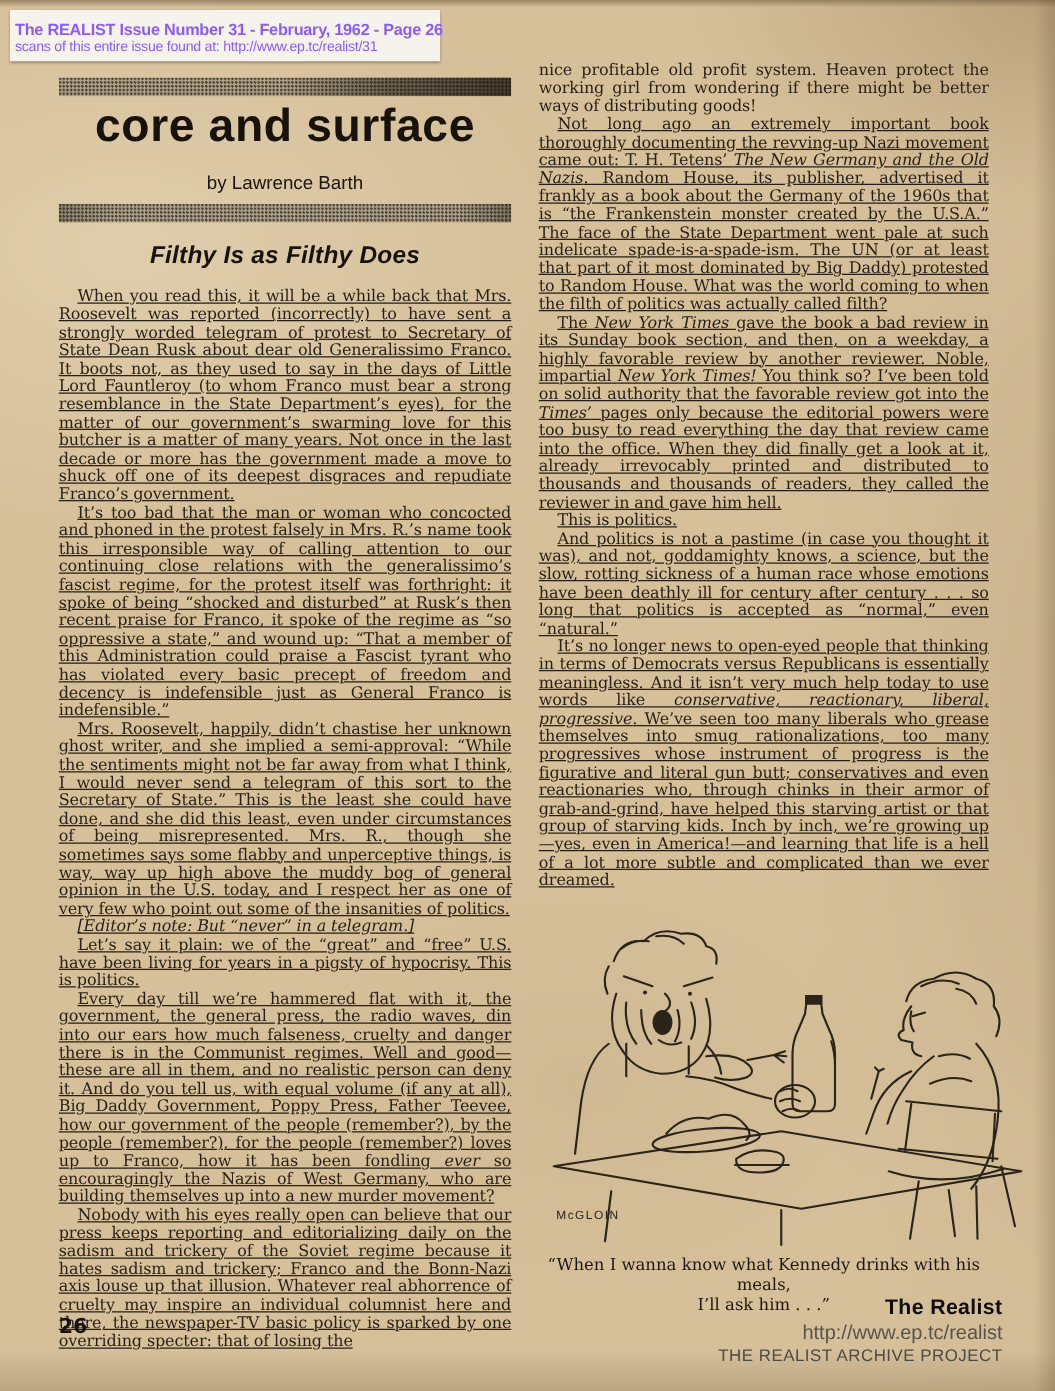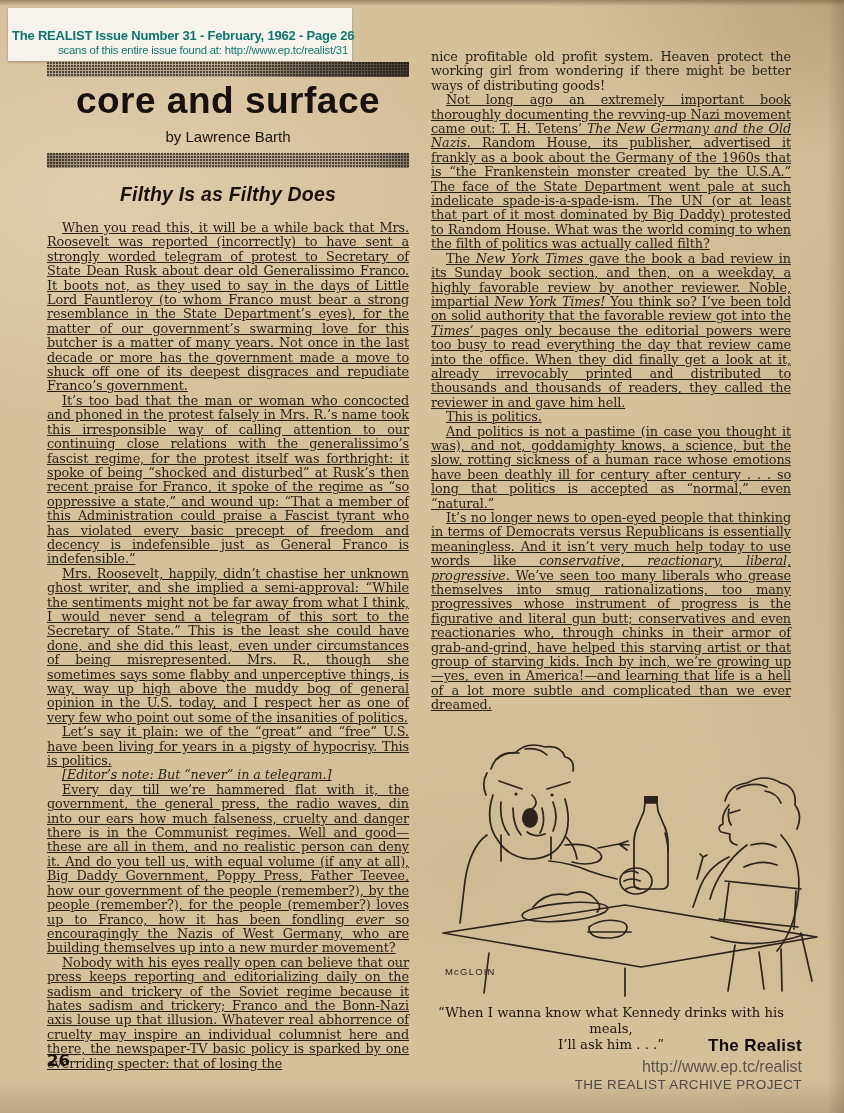--- a/index.html
+++ b/index.html
@@ -12,22 +12,22 @@
       radial-gradient(500px 320px at 12% 18%, rgba(255,250,232,.22), rgba(255,250,232,0) 70%),
       radial-gradient(380px 260px at 55% 78%, rgba(120,95,60,.07), rgba(120,95,60,0) 70%),
       linear-gradient(to bottom, rgba(70,50,28,.42), rgba(70,50,28,0) 6px),
       linear-gradient(to bottom, rgba(60,40,20,0) 97%, rgba(60,40,20,.18)),
       linear-gradient(to right, rgba(60,40,20,0) 98%, rgba(60,40,20,.20)),
       #d6c09a;
   }
   .scan-header{
     position:absolute;left:8px;top:8px;width:336px;
     background:#f6f3ec;box-shadow:0 1px 2px rgba(40,30,15,.35);
-    padding:20px 4px 5px;text-align:right;
-    font-family:"Liberation Sans",sans-serif;color:#0f766e;
+    padding:8px 4px 5px;text-align:left;
+    font-family:"Liberation Sans",sans-serif;color:#8b5cf6;
   }
   .scan-header .line1{font-weight:bold;font-size:13px;letter-spacing:-0.2px;white-space:nowrap;}
   .scan-header .line2{font-size:11.3px;letter-spacing:-0.2px;white-space:nowrap;margin-top:1px;}
   .col{position:absolute;}
   .col-left{left:47px;top:56px;width:362px;}
   .col-right{left:431px;top:50px;width:360px;}
   .halftone-bar{
     height:15px;border-radius:1px;
     background-color:#b3a58c;
     background-image:radial-gradient(circle at 1px 1px, rgba(55,48,38,.85) 32%, rgba(55,48,38,0) 40%);
@@ -35,21 +35,21 @@
   }
   .halftone-bar.bar-top::after{content:"";position:absolute;inset:0;
     background:linear-gradient(to right, rgba(30,24,16,0) 50%, rgba(30,24,16,.45) 72%, rgba(25,19,12,.72));}
   .halftone-bar.bar-bottom::after{content:"";position:absolute;inset:0;
     background:linear-gradient(to right, rgba(30,24,16,.25), rgba(30,24,16,0) 12%, rgba(30,24,16,0) 88%, rgba(30,24,16,.35));}
   .bar-top{margin-top:6px;}
   .bar-bottom{margin-top:8px;}
   .title{
     font-family:"Liberation Sans",sans-serif;font-weight:bold;
     font-size:37px;line-height:40px;text-align:center;letter-spacing:.5px;
-    margin:4px 0 8px;color:#17120c;
+    margin:4px 0 18px;color:#17120c;
   }
   .byline{
     font-family:"Liberation Sans",sans-serif;font-weight:normal;
     font-size:15px;line-height:16px;text-align:center;color:#1a150f;margin-top:1px;
   }
   .section-heading{
     font-family:"Liberation Sans",sans-serif;font-weight:bold;font-style:italic;
     font-size:19.5px;line-height:22px;text-align:center;letter-spacing:.2px;
     margin:15px 0 16px;color:#17120c;
   }
@@ -90,22 +90,22 @@
     <div>
       <div class="halftone-bar bar-top"></div>
       <h1 class="title">core and surface</h1>
       <div class="byline">by Lawrence Barth</div>
       <div class="halftone-bar bar-bottom"></div>
     </div>
     <h2 class="section-heading">Filthy Is as Filthy Does</h2>
     <p class="body-par indent"><span>When you read this, it will be a while back that Mrs. Roosevelt was reported (incorrectly) to have sent a strongly worded telegram of protest to Secretary of State Dean Rusk about dear old Generalissimo Franco. It boots not, as they used to say in the days of Little Lord Fauntleroy (to whom Franco must bear a strong resemblance in the State Department’s eyes), for the matter of our government’s swarming love for this butcher is a matter of many years. Not once in the last decade or more has the government made a move to shuck off one of its deepest disgraces and repudiate Franco’s government.</span></p>
     <p class="body-par indent"><span>It’s too bad that the man or woman who concocted and phoned in the protest falsely in Mrs. R.’s name took this irresponsible way of calling attention to our continuing close relations with the generalissimo’s fascist regime, for the protest itself was forthright: it spoke of being “shocked and disturbed” at Rusk’s then recent praise for Franco, it spoke of the regime as “so oppressive a state,” and wound up: “That a member of this Administration could praise a Fascist tyrant who has violated every basic precept of freedom and decency is indefensible just as General Franco is indefensible.”</span></p>
     <p class="body-par indent"><span>Mrs. Roosevelt, happily, didn’t chastise her unknown ghost writer, and she implied a semi-approval: “While the sentiments might not be far away from what I think, I would never send a telegram of this sort to the Secretary of State.” This is the least she could have done, and she did this least, even under circumstances of being misrepresented. Mrs. R., though she sometimes says some flabby and unperceptive things, is way, way up high above the muddy bog of general opinion in the U.S. today, and I respect her as one of very few who point out some of the insanities of politics.</span></p>
+    <p class="body-par indent"><i>[Editor’s note: But “never” in a telegram.]</i></p>
     <p class="body-par indent"><span>Let’s say it plain: we of the “great” and “free” U.S. have been living for years in a pigsty of hypocrisy. This is politics.</span></p>
-    <p class="body-par indent"><i>[Editor’s note: But “never” in a telegram.]</i></p>
     <p class="body-par indent"><span>Every day till we’re hammered flat with it, the government, the general press, the radio waves, din into our ears how much falseness, cruelty and danger there is in the Communist regimes. Well and good—these are all in them, and no realistic person can deny it. And do you tell us, with equal volume (if any at all), Big Daddy Government, Poppy Press, Father Teevee, how our government of the people (remember?), by the people (remember?), for the people (remember?) loves up to Franco, how it has been fondling </span><i>ever</i><span> so encouragingly the Nazis of West Germany, who are building themselves up into a new murder movement?</span></p>
     <p class="body-par indent"><span>Nobody with his eyes really open can believe that our press keeps reporting and editorializing daily on the sadism and trickery of the Soviet regime because it hates sadism and trickery; Franco and the Bonn-Nazi axis louse up that illusion. Whatever real abhorrence of cruelty may inspire an individual columnist here and there, the newspaper-TV basic policy is sparked by one overriding specter: that of losing the</span></p>
   </div>
 
   <div class="col col-right">
     <p class="body-par"><span>nice profitable old profit system. Heaven protect the working girl from wondering if there might be better ways of distributing goods!</span></p>
     <p class="body-par indent"><span>Not long ago an extremely important book thoroughly documenting the revving-up Nazi movement came out: T. H. Tetens’ </span><i>The New Germany and the Old Nazis</i><span>. Random House, its publisher, advertised it frankly as a book about the Germany of the 1960s that is “the Frankenstein monster created by the U.S.A.” The face of the State Department went pale at such indelicate spade-is-a-spade-ism. The UN (or at least that part of it most dominated by Big Daddy) protested to Random House. What was the world coming to when the filth of politics was actually called filth?</span></p>
     <p class="body-par indent"><span>The </span><i>New York Times</i><span> gave the book a bad review in its Sunday book section, and then, on a weekday, a highly favorable review by another reviewer. Noble, impartial </span><i>New York Times!</i><span> You think so? I’ve been told on solid authority that the favorable review got into the </span><i>Times’</i><span> pages only because the editorial powers were too busy to read everything the day that review came into the office. When they did finally get a look at it, already irrevocably printed and distributed to thousands and thousands of readers, they called the reviewer in and gave him hell.</span></p>
     <p class="body-par indent"><span>This is politics.</span></p>
     <p class="body-par indent"><span>And politics is not a pastime (in case you thought it was), and not, goddamighty knows, a science, but the slow, rotting sickness of a human race whose emotions have been deathly ill for century after century . . . so long that politics is accepted as “normal,” even “natural.”</span></p>

